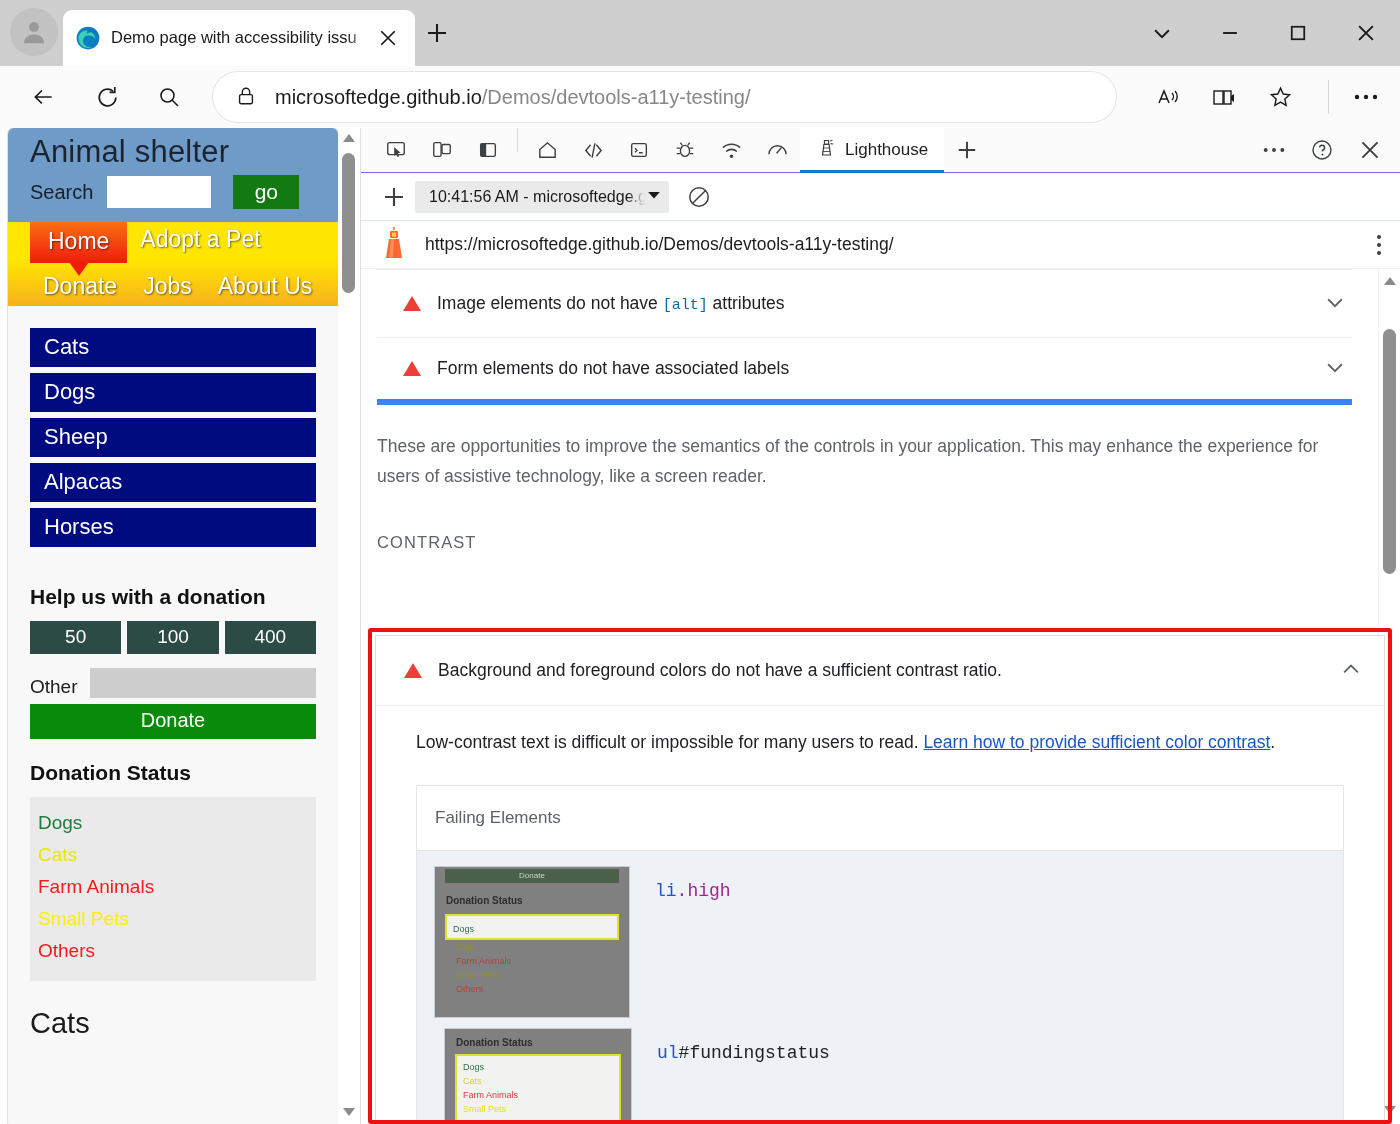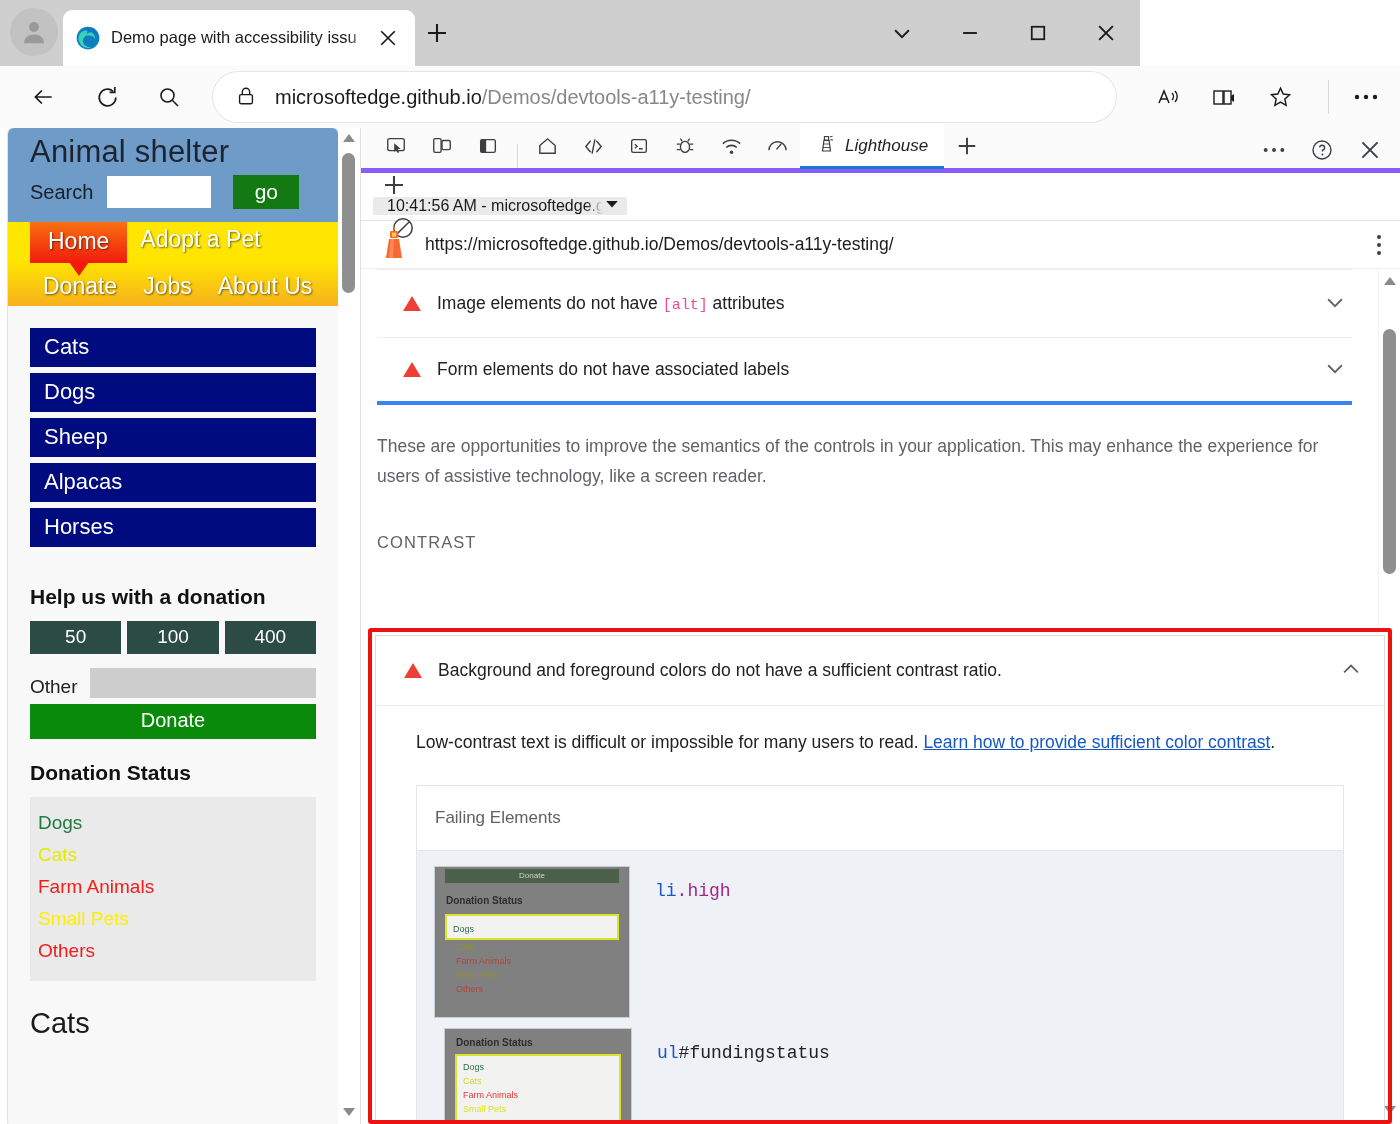--- a/index.html
+++ b/index.html
@@ -5,21 +5,21 @@
   * { box-sizing: border-box; margin: 0; padding: 0; }
   html, body {
     width: 1400px; height: 1124px;
     font-family: "Liberation Sans", sans-serif;
     overflow: hidden;
     background: #ffffff;
   }
 
   
   .titlebar {
-    position: absolute; left: 0; top: 0; width: 1140px; height: 66px;
+    position: absolute; left: 0; top: 0; width: 1400px; height: 66px;
     background: #cfcfcf;
   }
   .profile-btn {
     position: absolute; left: 10px; top: 8px; width: 48px; height: 48px;
     border-radius: 50%; background: #c2c2c2;
     display: flex; align-items: center; justify-content: center;
   }
   .tab {
     position: absolute; left: 63px; top: 10px; width: 352px; height: 56px;
     background: #ffffff; border-radius: 9px 9px 0 0;
@@ -135,39 +135,39 @@
     position: absolute; left: 4px; top: 25px; width: 13px; height: 140px;
     background: #8f8f8f; border-radius: 7px;
   }
 
   
   .devtools {
     position: absolute; left: 360px; top: 128px; width: 1040px; height: 996px;
     background: #ffffff; border-left: 1px solid #e0e0e0;
   }
   .dt-toolbar {
-    height: 45px; display: flex; align-items: flex-end; padding-left: 12px;
-    border-bottom: 5px solid #8b5cf6; position: relative; background: #fbfbfb; font-style: italic;
+    height: 45px; display: flex; align-items: flex-start; padding-left: 12px;
+    border-bottom: 1px solid #8b5cf6; position: relative; background: #fbfbfb;
   }
   .dt-ico { width: 46px; height: 44px; display: flex; align-items: center; justify-content: center; }
   .dt-div { width: 1px; height: 24px; background: #d6d6d6; margin: 0 6px; }
   .dt-panel-tab {
     height: 44px; display: flex; align-items: center; gap: 8px;
     padding: 0 16px; background: #fff; position: relative;
   }
   .dt-panel-tab .label { font-size: 17px; color: #1f1f1f; }
   .dt-panel-tab::after {
     content:""; position: absolute; left: 0; right: 0; bottom: -1px; height: 3px; background: #0f7ad6;
   }
   .dt-right { position: absolute; right: 6px; top: 0; height: 44px; display: flex; align-items: center; }
   .dt-right .dt-ico { width: 48px; }
 
   .lh-runbar {
-    height: 48px; display: flex; align-items: flex-start; padding-left: 12px;
-    border-bottom: 1px solid #dfe6ef; background: #fff; flex-direction: column;
+    height: 48px; display: flex; align-items: center; padding-left: 12px;
+    border-bottom: 1px solid #dfe6ef; background: #fff;
   }
   .lh-plus { width: 42px; height: 42px; display:flex; align-items:center; justify-content:center; }
   .lh-select {
     height: 32px; background: #eaeaea; display: flex; align-items: center;
     padding: 0 8px 0 14px; max-width: 262px; border-radius: 2px;
   }
   .lh-select .txt {
     font-size: 16px; color: #1a1a1a; white-space: nowrap; overflow: hidden;
     max-width: 216px;
     -webkit-mask-image: linear-gradient(to right, #000 92%, transparent 100%);
@@ -187,28 +187,28 @@
     position: absolute; left: 0; top: 141px; right: 22px; bottom: 0;
     overflow: hidden; padding: 0 26px 0 16px;
   }
   .sec-title {
     font-size: 16.5px; letter-spacing: 1.1px; color: #5f6368; margin: 36px 0 14px 0;
   }
   .audit-row {
     display: flex; align-items: center; height: 68px;
     border-top: 1px solid #ededed; position: relative; padding-left: 26px;
   }
-  .audit-row.last { border-bottom: 4px solid #3b82f6; }
+  .audit-row.last { border-bottom: 6px solid #3b82f6; }
   .tri {
     width: 0; height: 0; border-left: 9px solid transparent; border-right: 9px solid transparent;
     border-bottom: 15px solid #ef3e36; margin-right: 16px; flex: 0 0 18px;
   }
   .audit-text { font-size: 17.5px; color: #202124; }
   .audit-text code {
-    font-family: "Liberation Mono", monospace; font-size: 15px; color: #ec4899;
+    font-family: "Liberation Mono", monospace; font-size: 15px; color: #0369a1;
   }
   .chev { position: absolute; right: 6px; top: 50%; transform: translateY(-50%); }
   .sec-desc {
     font-size: 17.5px; color: #5f6368; line-height: 1.72; margin: 26px 4px 0 0;
   }
 
   
   .redbox {
     position: absolute; left: 368px; top: 628px; width: 1024px; height: 496px;
     border: 4px solid #ee1111; border-radius: 3px; pointer-events: none; z-index: 5;

